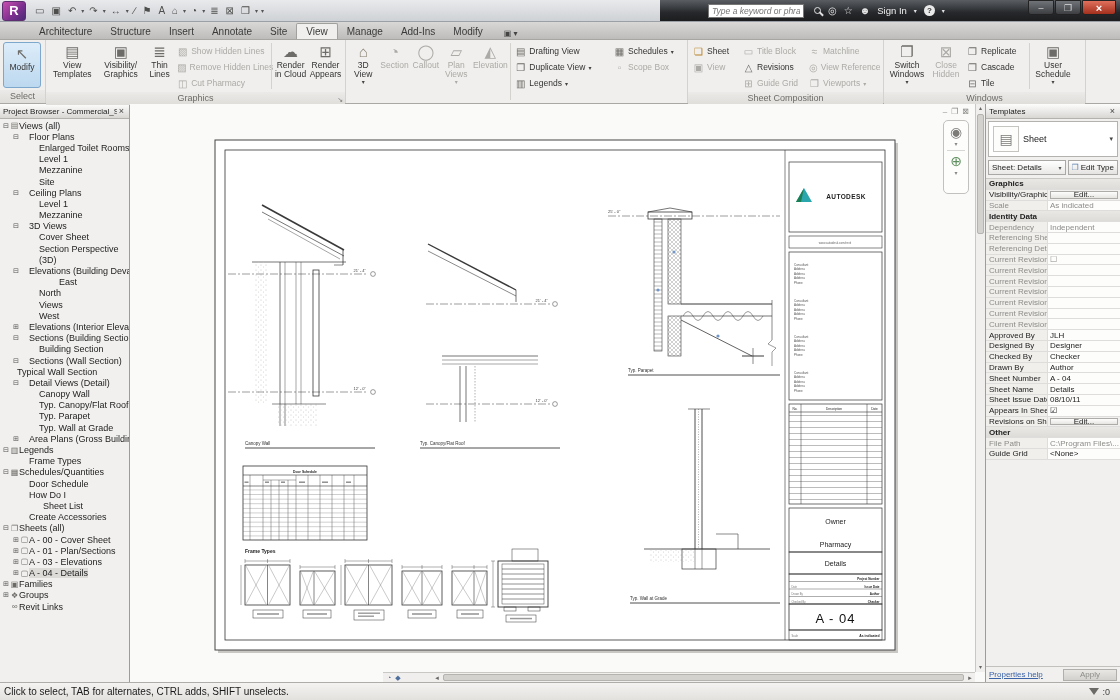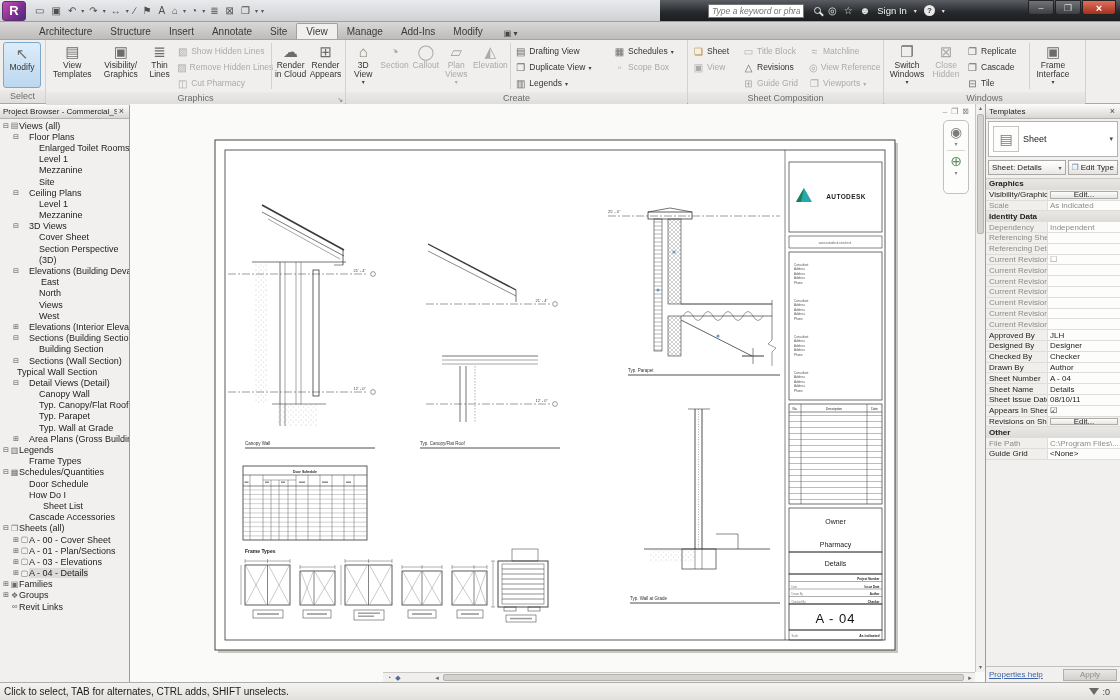--- a/index.html
+++ b/index.html
@@ -295,21 +295,20 @@
           <span class="sicon">▦</span>
           <span class="slabel">Schedules</span>
           <span class="scaret">▾</span>
         </div>
         <div class="btn-small disabled">
           <span class="sicon">▫</span>
           <span class="slabel">Scope Box</span>
         </div>
       </div>
     </div>
-    <div class="rpl">Create</div>
   </div>
 
   <div class="rpanel" style="width:196px">
     <div class="rpc">
       <div class="grid3">
         <div class="btn-small">
           <span class="sicon ic-orange">❏</span>
           <span class="slabel">Sheet</span>
         </div>
         <div class="btn-small disabled">
@@ -368,21 +367,21 @@
           <span class="slabel">Cascade</span>
         </div>
         <div class="btn-small">
           <span class="sicon">⊟</span>
           <span class="slabel">Tile</span>
         </div>
       </div>
       <div class="vdiv"></div>
       <div class="btn-big" style="width:44px">
         <span class="bicon">▣</span>
-        <span class="blab el blabel">Frame Interface</span>
+        <span class="blab el blabel">User Schedule</span>
         <span class="bcaret">▾</span>
       </div>
     </div>
     <div class="rpl">Windows</div>
   </div>
   <div style="flex:1"></div>
 </div>
 
 <div class="main">
 
@@ -470,21 +469,21 @@
           <span class="ti"></span>
           <span class="tlabel">(3D)</span>
         </div>
 
         <div class="tree-row" style="padding-left: 12px;">
           <span class="tw">⊟</span>
           <span class="ti"></span>
           <span class="tlabel">Elevations (Building Devation)</span>
         </div>
 
-        <div class="tree-row" style="padding-left: 24px;">
+        <div class="tree-row" style="padding-left: 24px; margin-left: 18px;">
           <span class="tw"></span>
           <span class="ti"></span>
           <span class="tlabel">East</span>
         </div>
 
         <div class="tree-row" style="padding-left: 22px;">
           <span class="tw"></span>
           <span class="ti"></span>
           <span class="tlabel">North</span>
         </div>
@@ -599,21 +598,21 @@
 
         <div class="tree-row" style="padding-left: 26px;">
           <span class="tw"></span>
           <span class="ti"></span>
           <span class="tlabel">Sheet List</span>
         </div>
 
         <div class="tree-row" style="padding-left: 12px;">
           <span class="tw"></span>
           <span class="ti"></span>
-          <span class="tlabel">Cascade Accessories</span>
+          <span class="tlabel">Create Accessories</span>
         </div>
 
         <div class="tree-row" style="padding-left: 2px;">
           <span class="tw">⊟</span>
           <span class="ti">❐</span>
           <span class="tlabel">Sheets (all)</span>
         </div>
 
         <div class="tree-row" style="padding-left: 12px;">
           <span class="tw">⊞</span>

